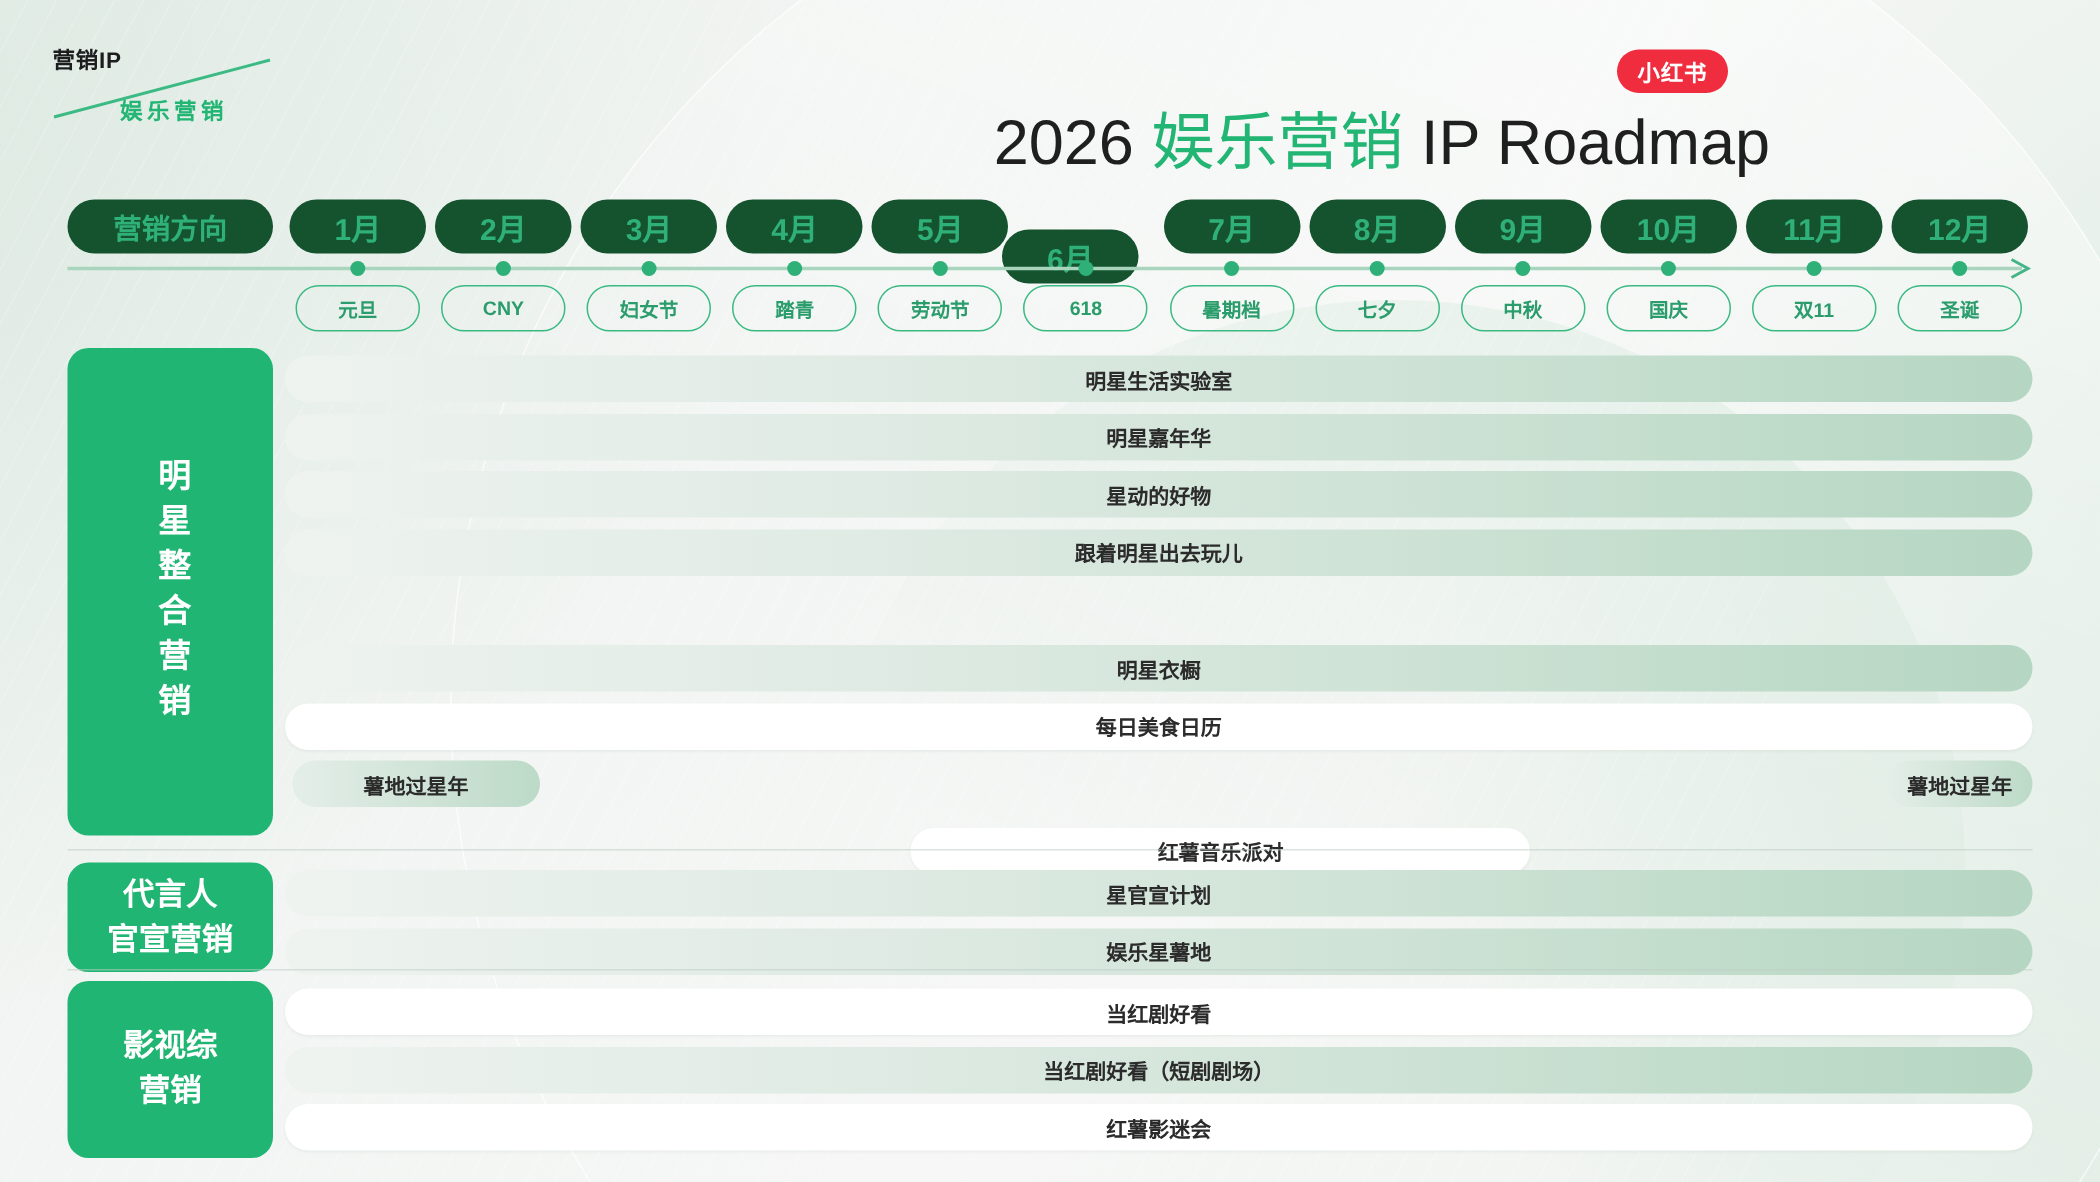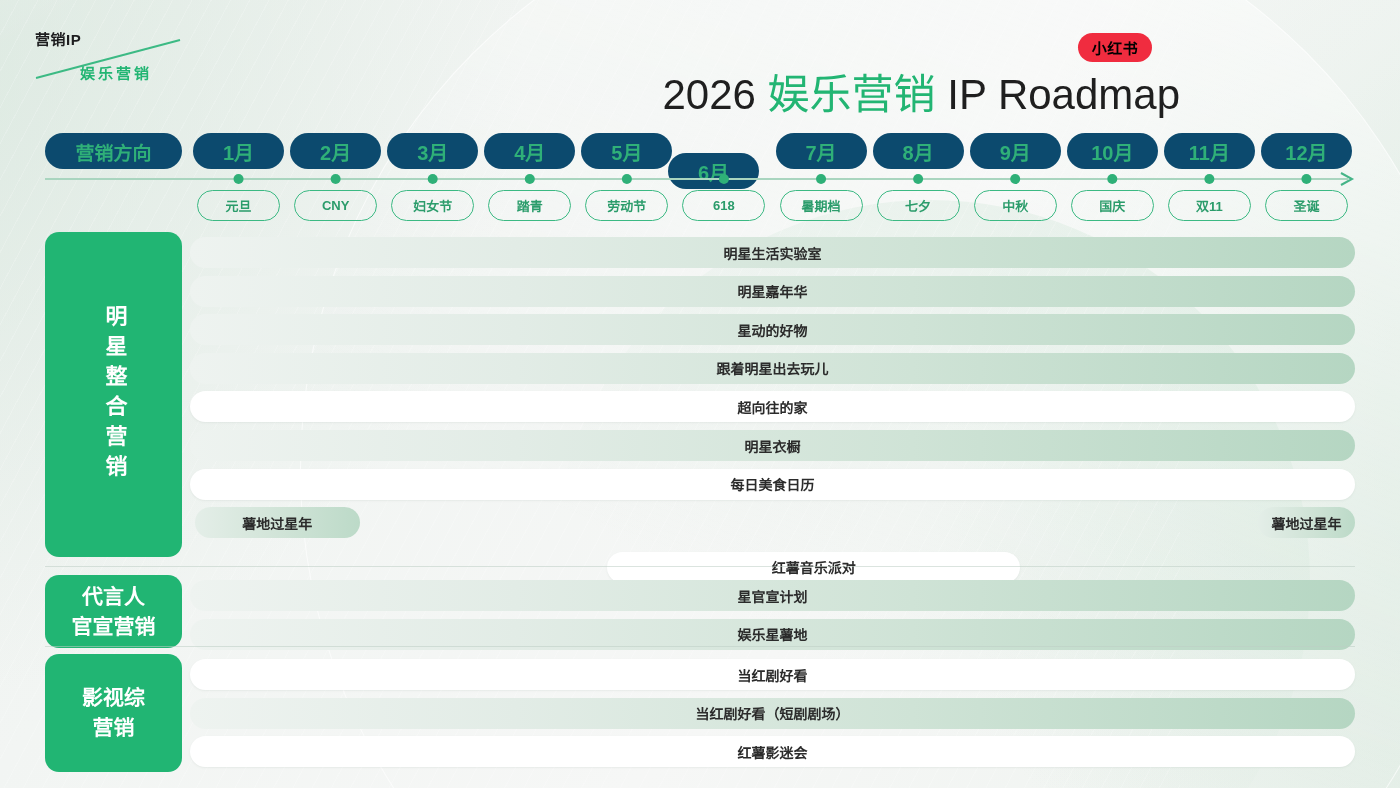--- a/index.html
+++ b/index.html
@@ -65,35 +65,35 @@
     position: absolute; left: 50px; top: 34px;
   }
 
   .brand-logo {
     position: absolute; right: 28px; top: 33px;
     width: 74px; height: 29px; border-radius: 15px;
     background: #f02c3f;
     display: flex; align-items: center; justify-content: center;
   }
   .brand-logo span {
-    color: #000000; font-size: 15px; font-weight: 700; letter-spacing: .5px;
+    color: #ffffff; font-size: 15px; font-weight: 700; letter-spacing: .5px;
   }
 
   .page-title {
     position: absolute; left: 12px; right: 0; top: 66px;
     text-align: right; font-size: 42px; font-weight: 400;
     color: #1f1f1f; letter-spacing: 0px; line-height: 58px;
   }
   .page-title .hl { color: #22b573; }
 
   
   .axis-row { position: absolute; left: 0; top: 133px; width: 1400px; height: 38px; }
   .pill-label {
     position: absolute; height: 36px; border-radius: 18px;
-    background: #0c4a6e;
+    background: #14532d;
     display: flex; align-items: center; justify-content: center;
     color: #2fb078; font-size: 20px; font-weight: 700;
   }
   .pill-dir { left: 45px; width: 137px; font-size: 19px; }
 
   .timeline-svg { position: absolute; left: 0; top: 168px; width: 1400px; height: 20px; }
 
   .fest-row { position: absolute; left: 0; top: 190px; width: 1400px; height: 32px; }
   .fest-pill {
     position: absolute; height: 31px; border-radius: 16px;
@@ -273,23 +273,20 @@
         </div>
         <div class="bar grad" style="left: 190px; width: 1165px; top: 43.6px;">
           <span>明星嘉年华</span>
         </div>
         <div class="bar grad" style="left: 190px; width: 1165px; top: 120.8px;">
           <span>跟着明星出去玩儿</span>
         </div>
         <div class="bar grad" style="left: 190px; width: 1165px; top: 82.2px;">
           <span>星动的好物</span>
         </div>
-        <div class="bar white" style="left: 190px; width: 1165px; top: 159.4px;">
-          <span>超向往的家</span>
-        </div>
         <div class="bar grad" style="left: 190px; width: 1165px; top: 198px;">
           <span>明星衣橱</span>
         </div>
         <div class="bar white" style="left: 190px; width: 1165px; top: 236.6px;">
           <span>每日美食日历</span>
         </div>
         <div class="bar short-grad" style="left: 194.854px; width: 165.042px; top: 275.2px;">
           <span>薯地过星年</span>
         </div>
         <div class="bar short-grad" style="left: 1257.92px; width: 97.0833px; top: 275.2px;">

